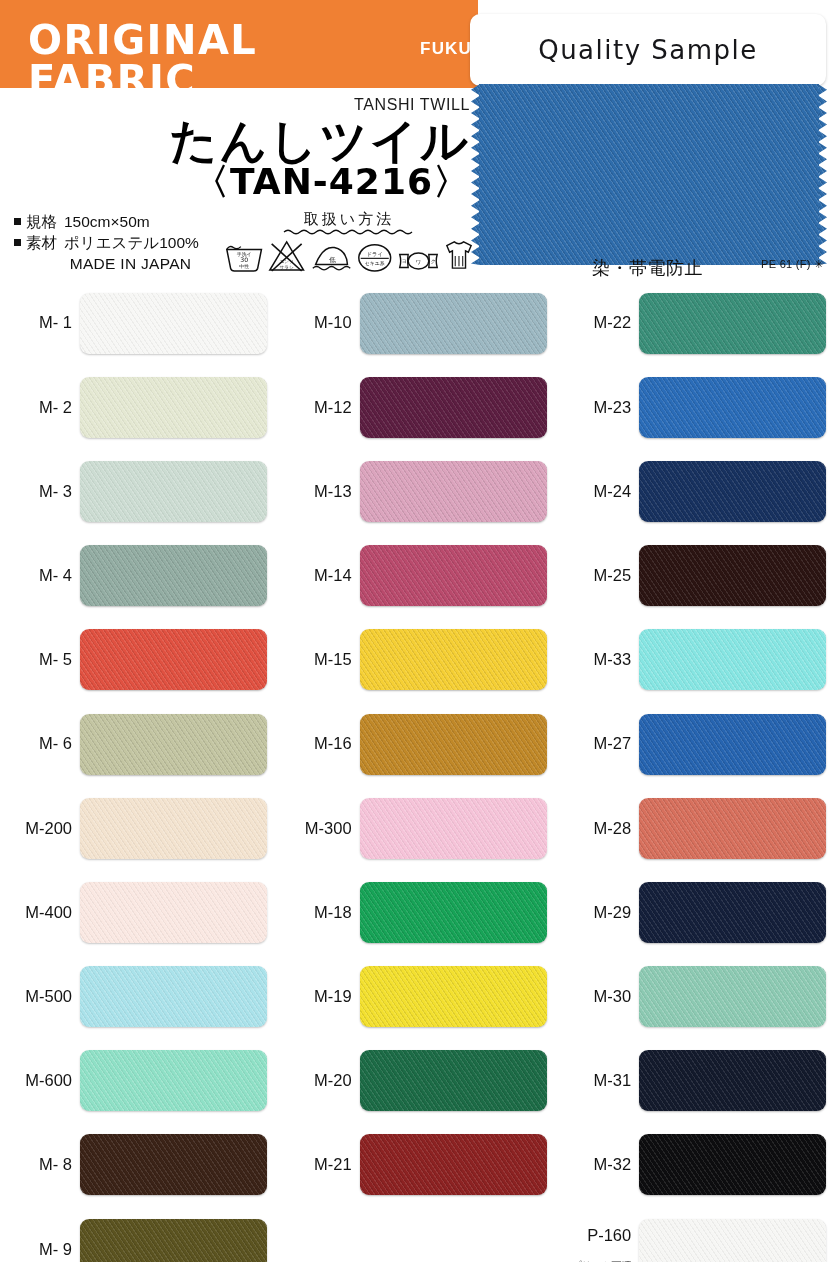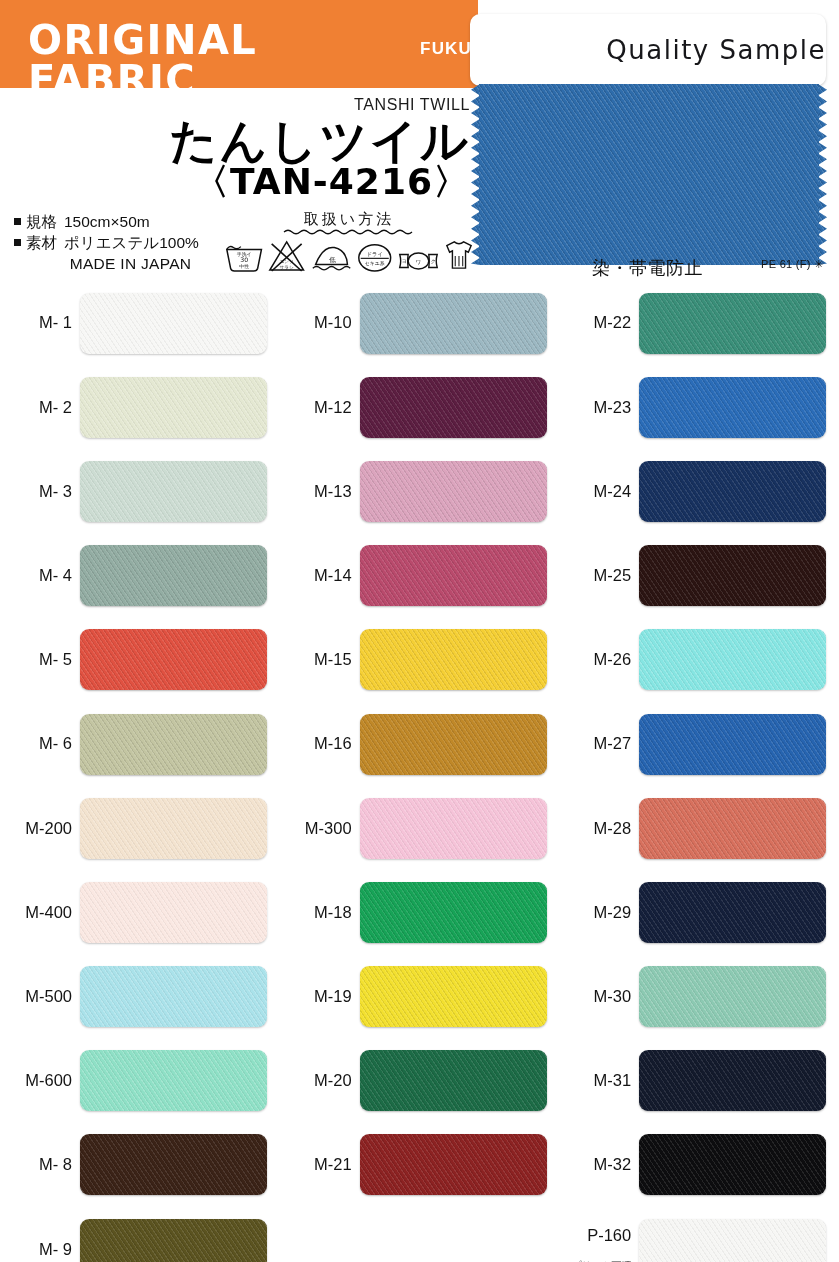--- a/index.html
+++ b/index.html
@@ -54,21 +54,21 @@
     position: absolute;
     left: 470px;
     top: 14px;
     width: 356px;
     height: 72px;
     background: #ffffff;
     border-radius: 10px;
     box-shadow: 0 1px 3px rgba(0,0,0,0.22);
     display: flex;
     align-items: center;
-    justify-content: flex-end;
+    justify-content: center;
   }
   .qs-title {
     font-size: 26px;
     letter-spacing: 1.5px;
     color: #17171a;
     font-family: "DejaVu Sans", sans-serif;
     font-weight: 400;
   }
 
   
@@ -459,21 +459,21 @@
       </div>
       <div class="swatch-row">
         <div class="swatch-label">M-24</div>
         <div class="swatch-chip" style="background-color: rgb(23, 49, 95);"></div>
       </div>
       <div class="swatch-row">
         <div class="swatch-label">M-25</div>
         <div class="swatch-chip" style="background-color: rgb(43, 20, 18);"></div>
       </div>
       <div class="swatch-row">
-        <div class="swatch-label">M-26</div>
+        <div class="swatch-label">M-33</div>
         <div class="swatch-chip pale" style="background-color: rgb(134, 229, 226);"></div>
       </div>
       <div class="swatch-row">
         <div class="swatch-label">M-27</div>
         <div class="swatch-chip" style="background-color: rgb(38, 100, 176);"></div>
       </div>
       <div class="swatch-row">
         <div class="swatch-label">M-28</div>
         <div class="swatch-chip" style="background-color: rgb(215, 112, 93);"></div>
       </div>

